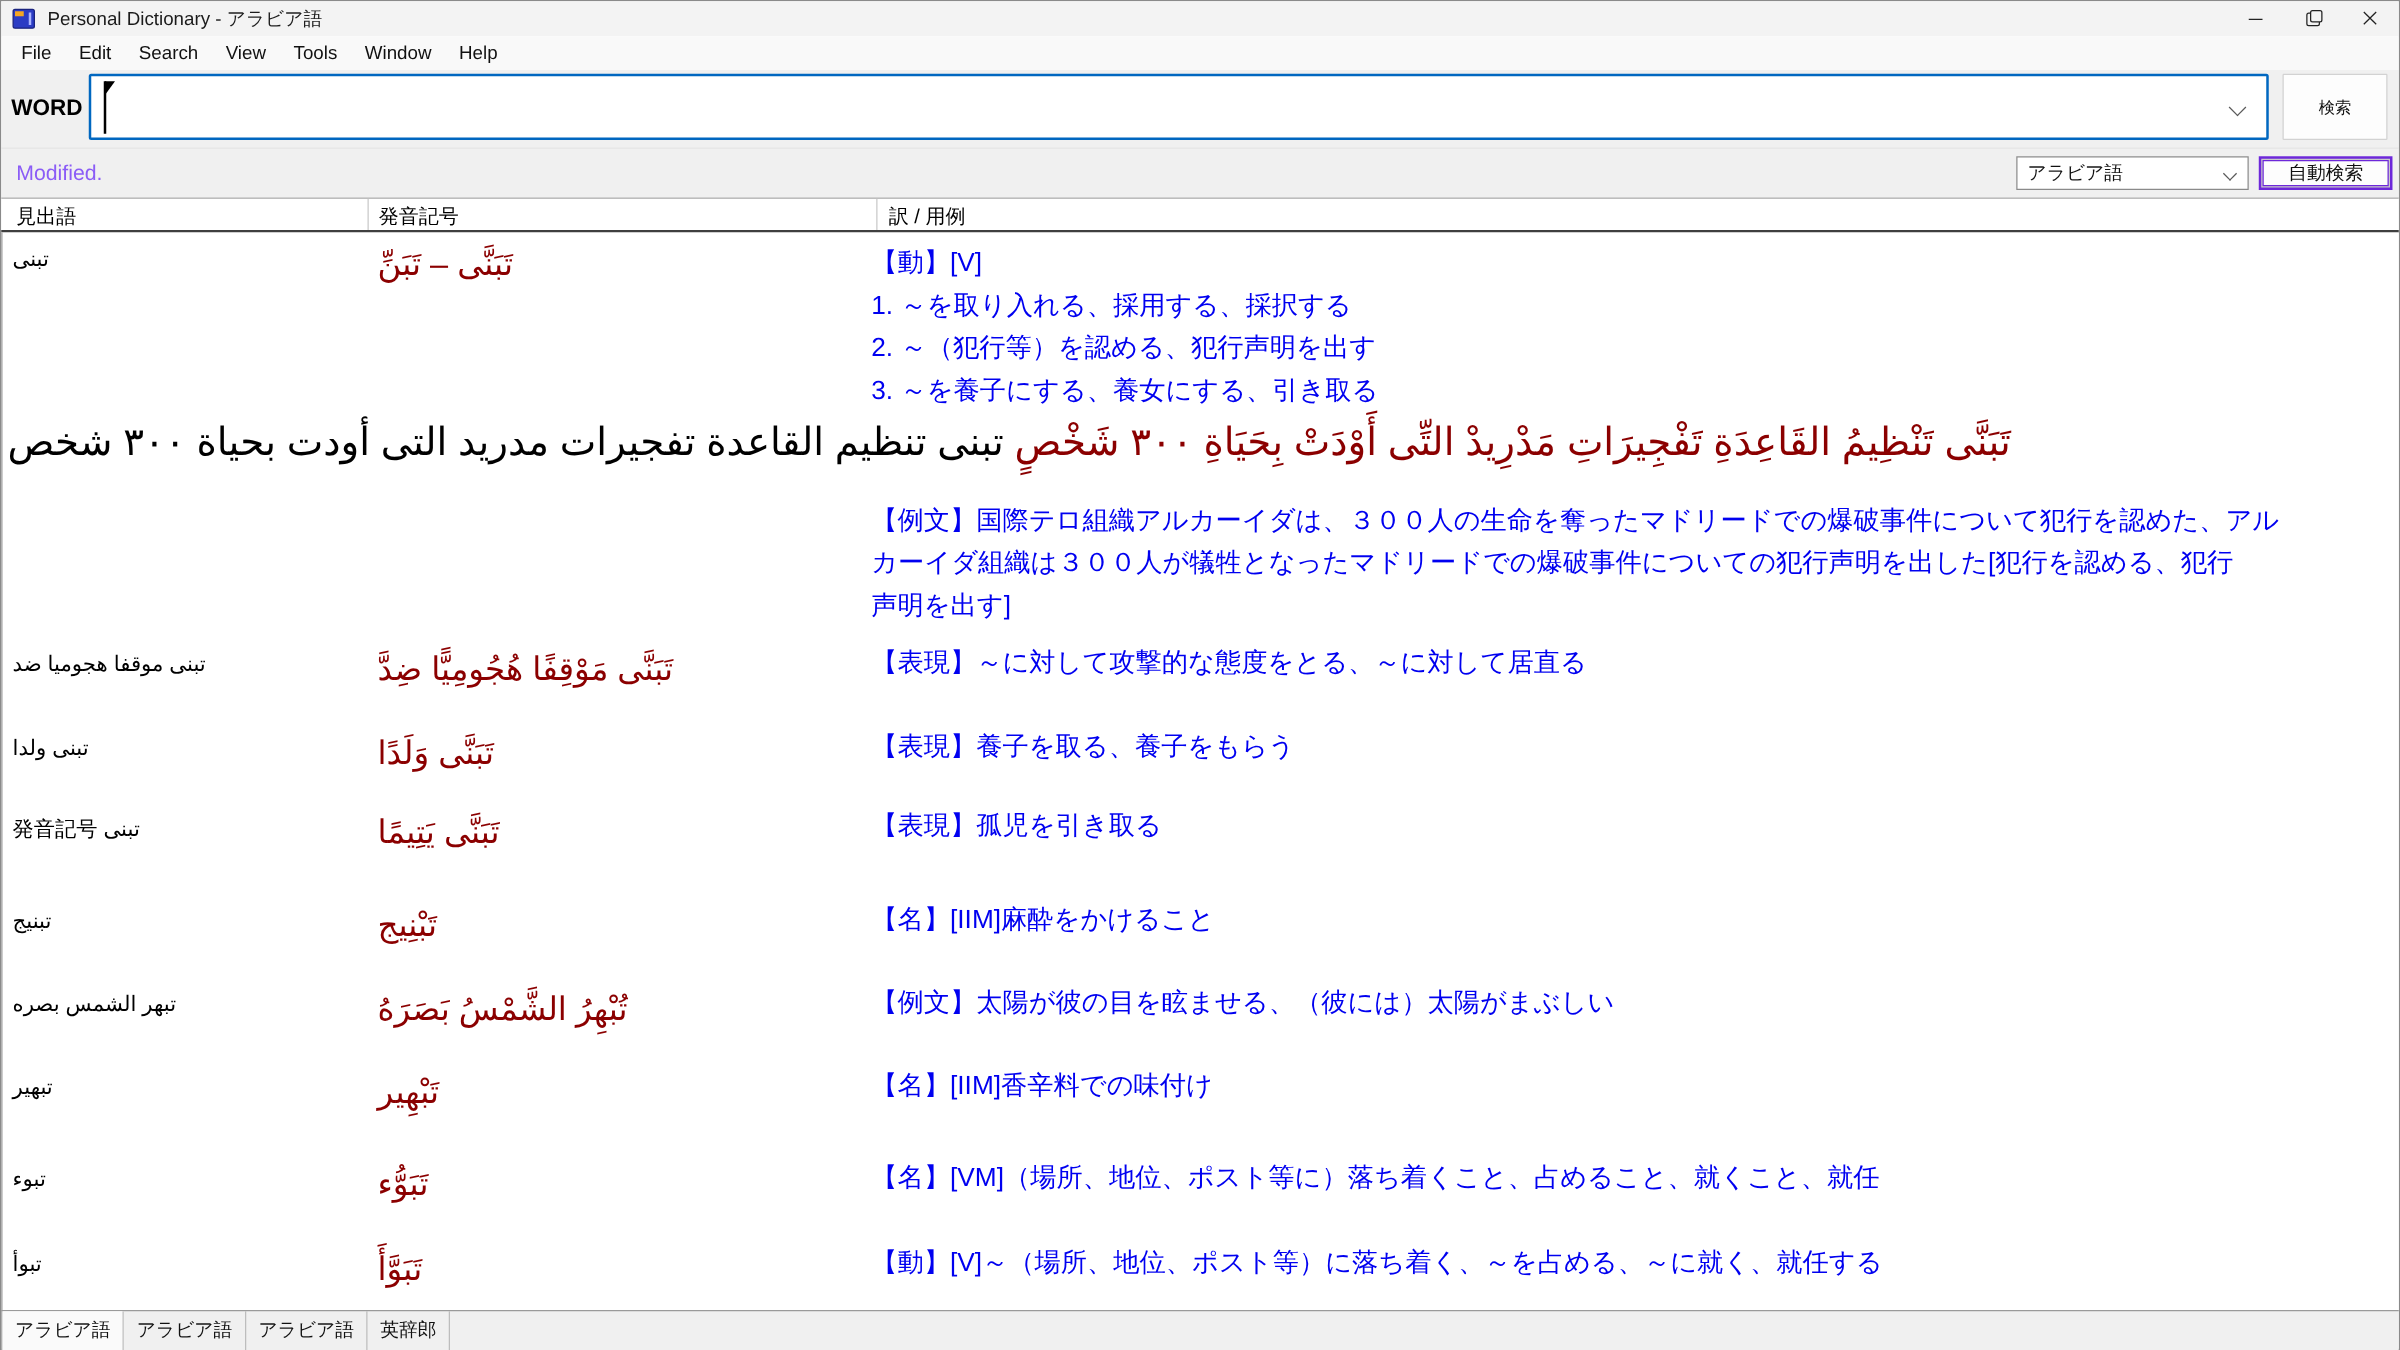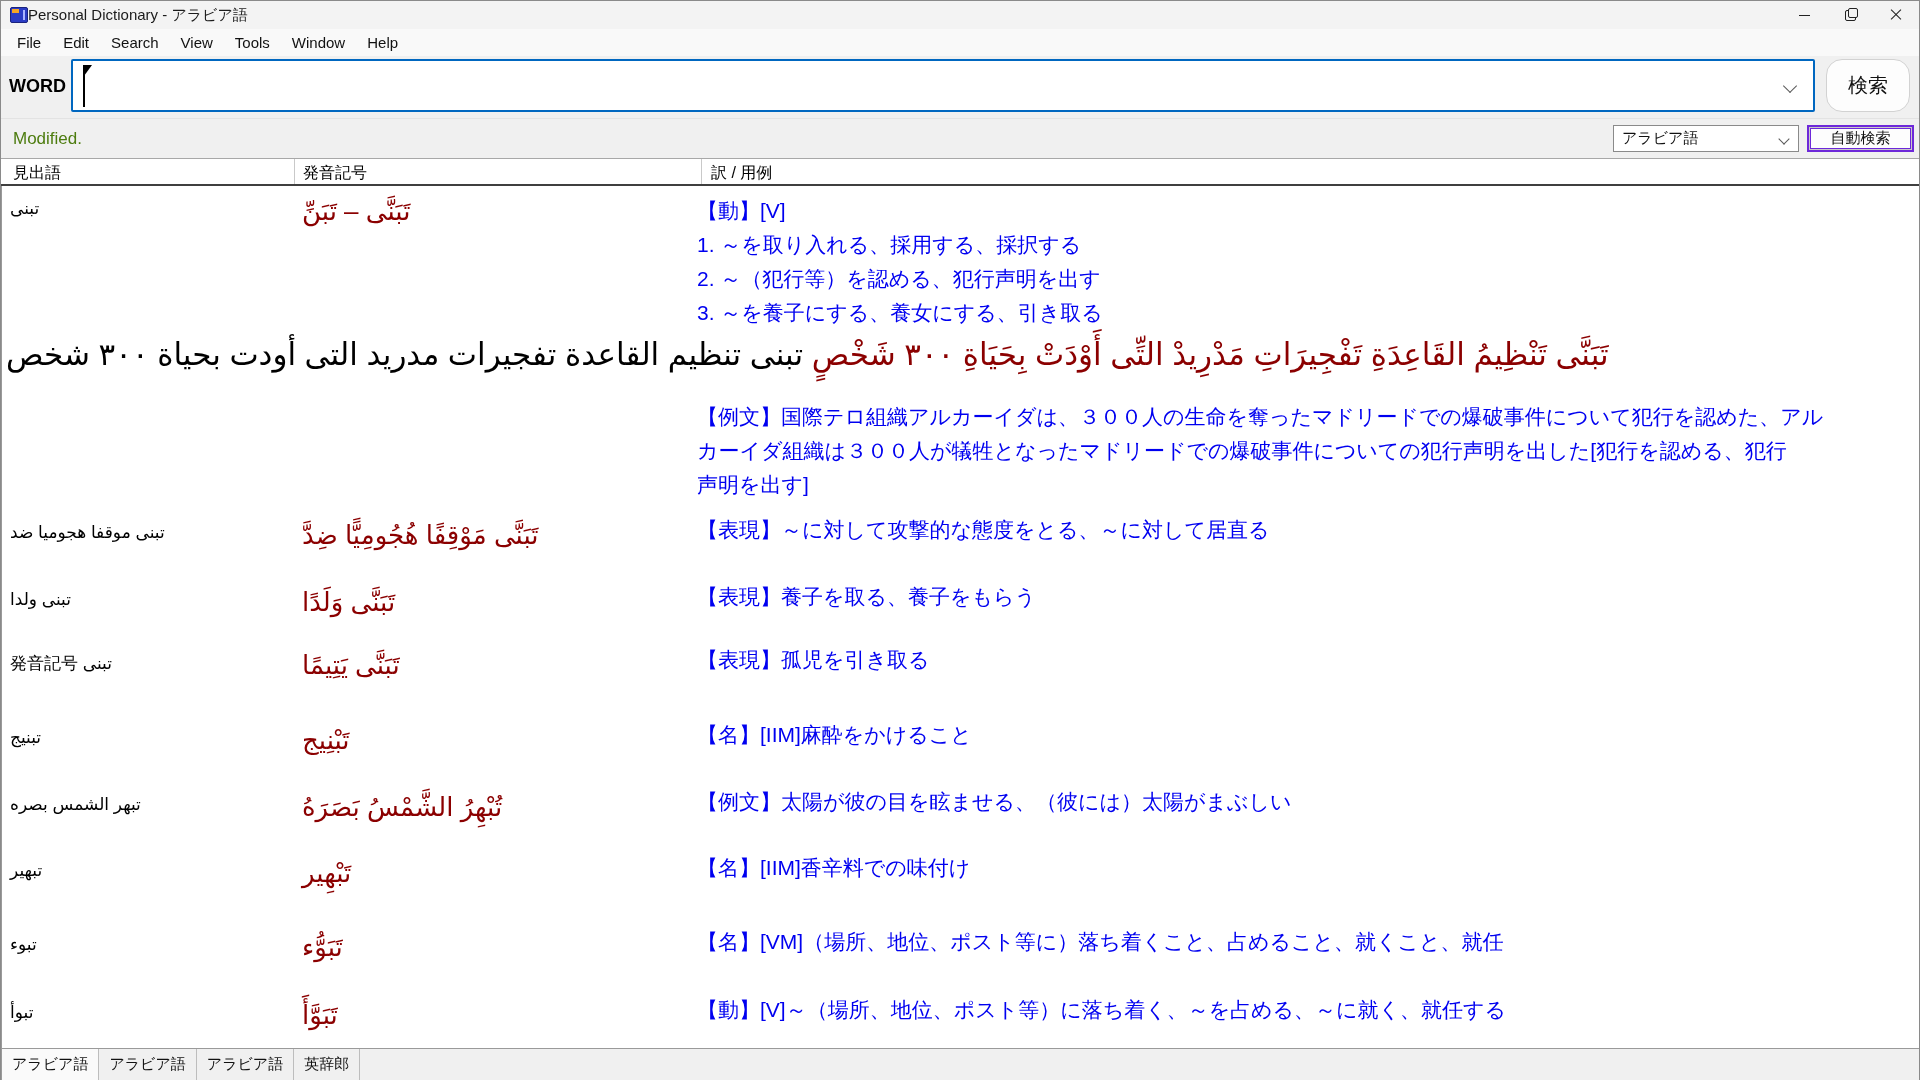--- a/index.html
+++ b/index.html
@@ -15,21 +15,21 @@
     --pronunciation:#8b0000;
     --translation:#0000f0;
   }
   .window{position:absolute;inset:0;border:1px solid #8a8a8a;box-sizing:border-box;background:#fff;}
 
   
   .titlebar{position:absolute;left:0;top:0;width:100%;height:28px;background:#f3f3f3;display:flex;align-items:center;}
   .app-icon{width:18px;height:16px;margin-left:9px;position:relative;background:#2b3cc4;border:1px solid #1a237e;border-radius:2px;box-sizing:border-box;}
   .app-icon::before{content:"";position:absolute;left:1px;top:1px;width:7px;height:4px;background:#f5a623;}
   .app-icon::after{content:"";position:absolute;right:2px;top:2px;bottom:2px;width:2px;background:#aab4ff;}
-  .title-text{font-size:15px;color:#1b1b1b;}
+  .title-text{margin-left:10px;font-size:15px;color:#1b1b1b;}
   .win-controls{margin-left:auto;display:flex;height:100%;}
   .win-btn{width:46px;height:100%;display:flex;align-items:center;justify-content:center;}
   .glyph-min{width:11px;height:1px;background:#222;}
   .glyph-restore{width:9px;height:9px;border:1px solid #222;border-radius:2px;position:relative;}
   .glyph-restore::before{content:"";position:absolute;left:2px;bottom:2px;width:8px;height:8px;border:1px solid #222;border-radius:2px;background:#f3f3f3;}
   .glyph-close{position:relative;width:12px;height:12px;}
   .glyph-close::before,.glyph-close::after{content:"";position:absolute;left:-1px;top:5px;width:14px;height:1px;background:#222;}
   .glyph-close::before{transform:rotate(45deg);}
   .glyph-close::after{transform:rotate(-45deg);}
 
@@ -38,25 +38,25 @@
   .menu-item{font-size:15px;color:#111;padding:0 11px;line-height:27px;}
 
   
   .searchrow{position:absolute;left:0;top:55px;width:100%;height:62px;background:#f0f0f0;}
   .word-label{position:absolute;left:8px;top:20px;font-size:18px;font-weight:bold;color:#000;}
   .word-combo{position:absolute;left:70px;top:3px;width:1744px;height:53px;background:#fff;border:2px solid var(--accent-border);border-radius:2px;box-sizing:border-box;}
   .text-cursor{position:absolute;left:10px;top:4px;width:2px;height:42px;background:#000;}
   .text-cursor::before{content:"";position:absolute;left:1px;top:0;width:0;height:0;border-top:11px solid #000;border-right:8px solid transparent;}
   .chevron{width:9px;height:9px;border-left:1px solid #5a5a5a;border-bottom:1px solid #5a5a5a;transform:rotate(-45deg);}
   .word-combo .chevron{position:absolute;right:18px;top:20px;}
-  .search-btn{position:absolute;left:1825px;top:3px;width:84px;height:53px;background:#fdfdfd;border:1px solid #d2d2d2;border-radius:16px;box-sizing:border-box;display:flex;align-items:center;justify-content:center;font-size:20px;color:#111;}
+  .search-btn{position:absolute;left:1825px;top:3px;width:84px;height:53px;background:#fdfdfd;border:1px solid #d2d2d2;border-radius:1px;box-sizing:border-box;display:flex;align-items:center;justify-content:center;font-size:13px;color:#111;}
 
   
   .statusrow{position:absolute;left:0;top:117px;width:100%;height:40px;background:#f0f0f0;border-top:1px solid #e3e3e3;box-sizing:border-box;}
-  .status-text{position:absolute;left:12px;top:10px;font-size:17px;color:#4d7c0f;}
+  .status-text{position:absolute;left:12px;top:10px;font-size:17px;color:#8b5cf6;}
   .dict-combo{position:absolute;left:1612px;top:6px;width:186px;height:27px;background:#fff;border:1px solid #8a8a8a;box-sizing:border-box;display:flex;align-items:center;}
   .dict-combo-label{font-size:15px;margin-left:8px;color:#111;}
   .dict-combo .chevron{position:absolute;right:10px;top:9px;width:7px;height:7px;}
   .auto-btn{position:absolute;left:1806px;top:6px;width:107px;height:27px;background:#fdfdfd;border:4px solid #6d28d9;outline:1px solid #c9c9c9;outline-offset:-3px;box-sizing:border-box;display:flex;align-items:center;justify-content:center;font-size:15px;color:#111;}
 
   
   .colheaders{position:absolute;left:0;top:157px;width:100%;height:28px;background:#ffffff;border-top:1px solid #a8a8a8;border-bottom:2px solid #3f3f3f;box-sizing:border-box;}
   .colheaders .h{position:absolute;top:4px;font-size:16px;color:#000;}
   .h-hw{left:12px;}
   .h-pr{left:302px;}

